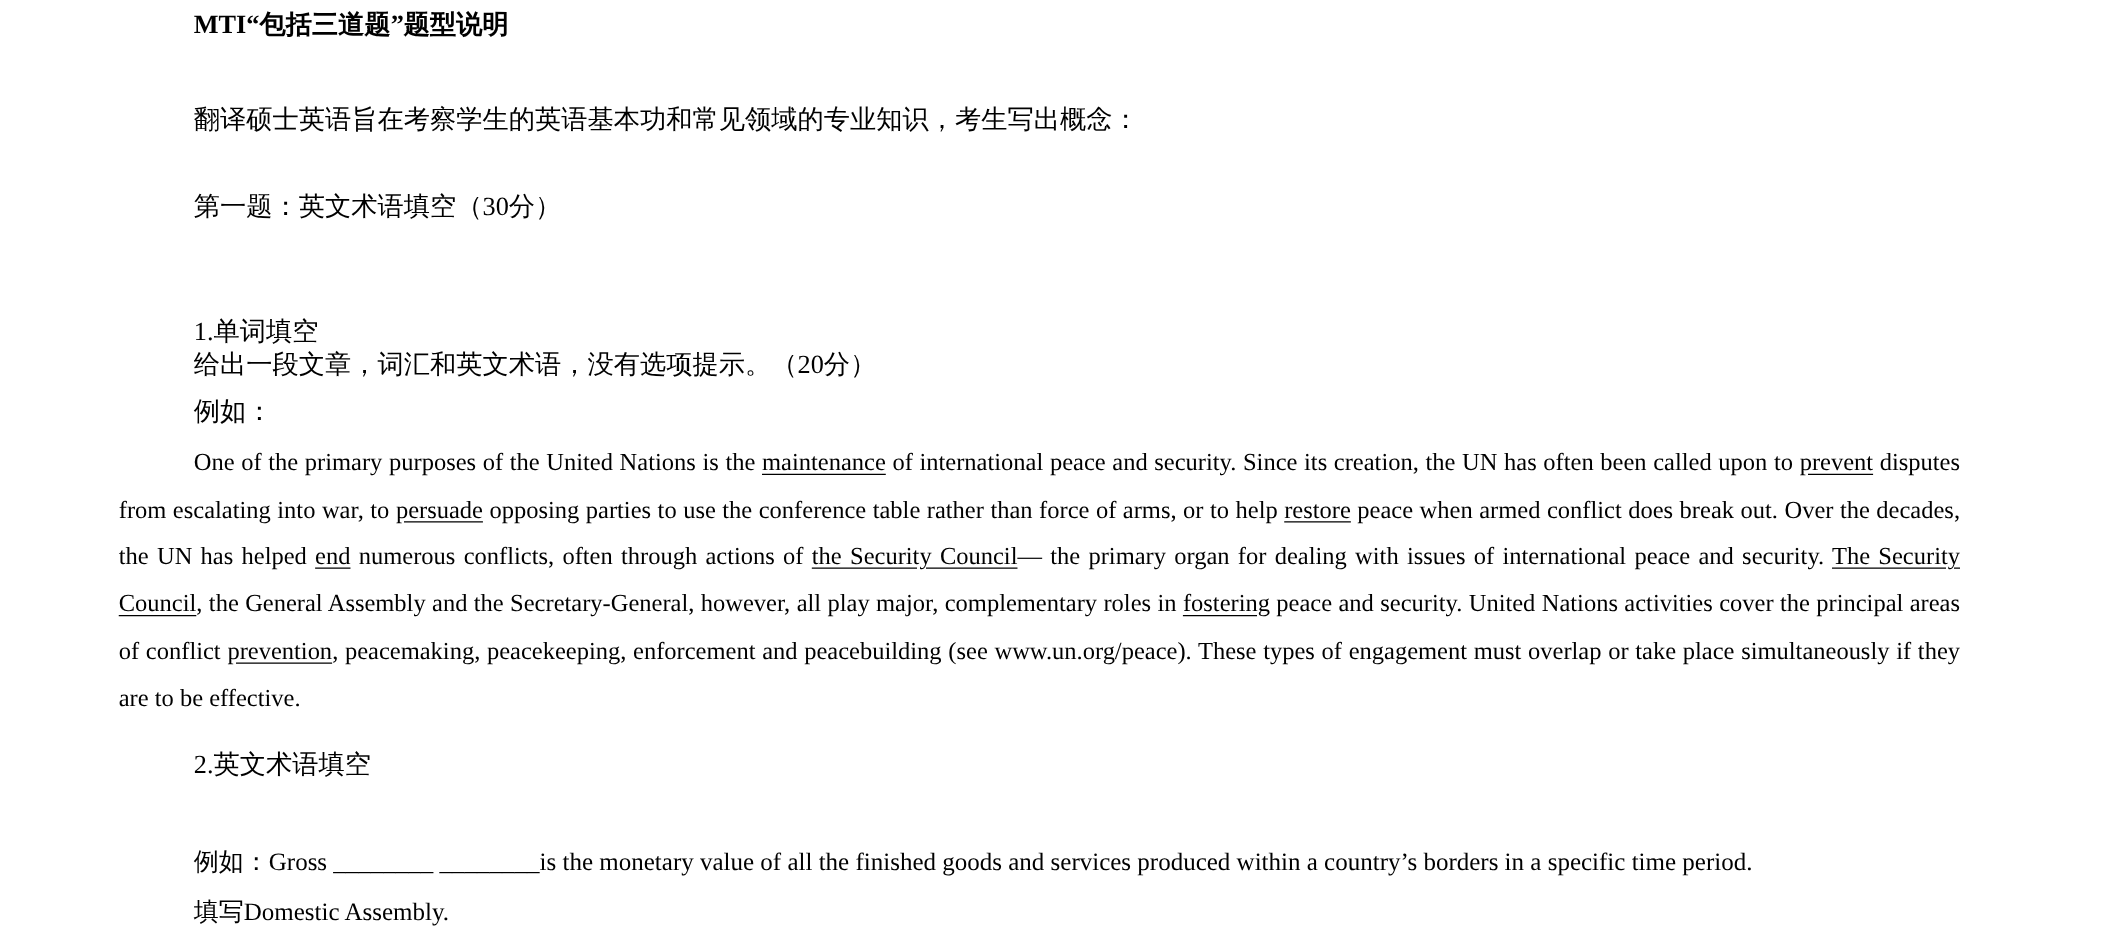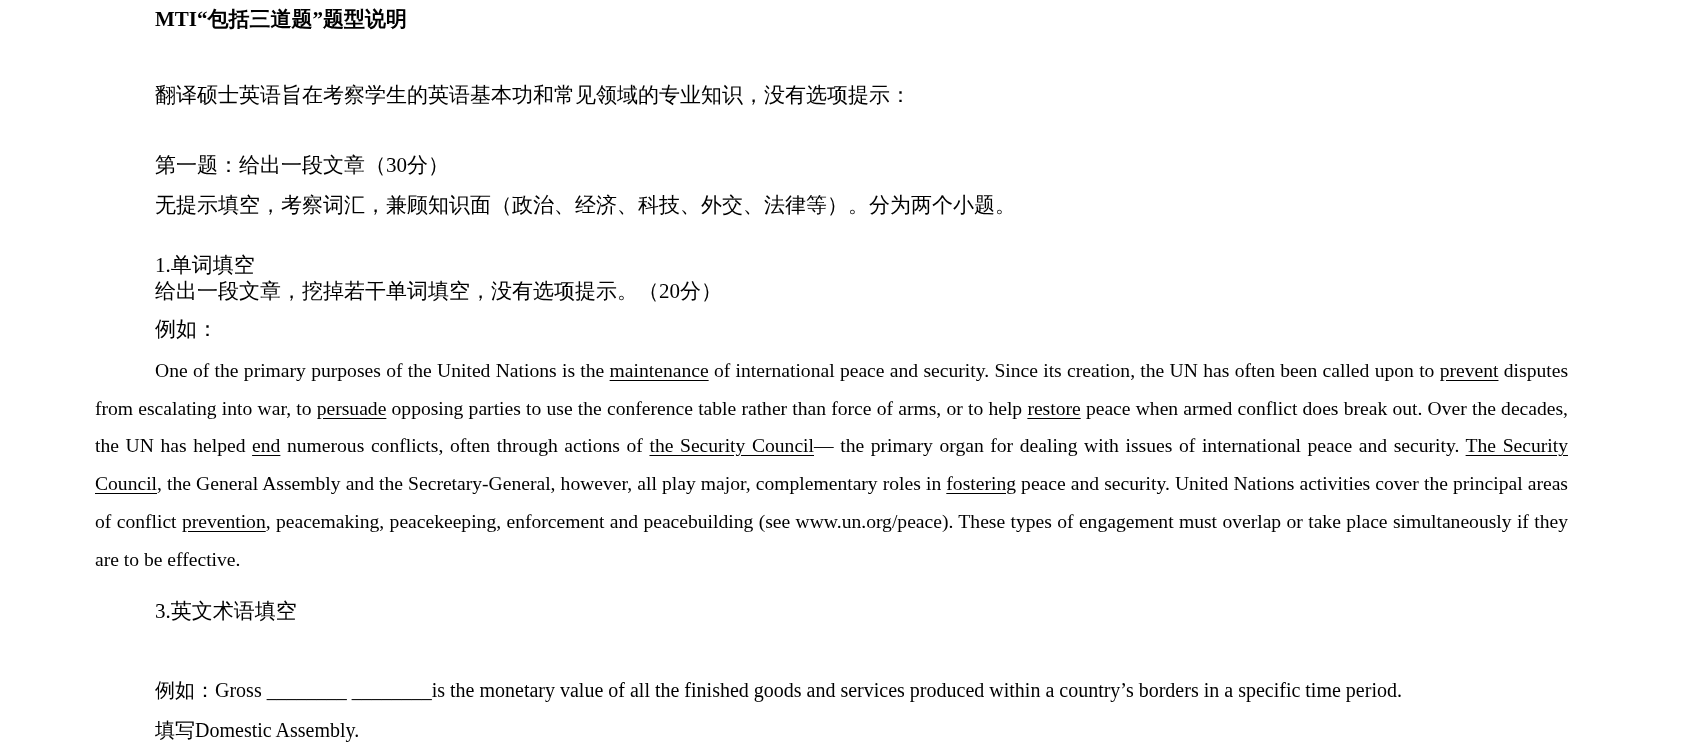--- a/index.html
+++ b/index.html
@@ -46,35 +46,34 @@
   }
 </style>
 </head>
 <body>
 
 <div class="page">
   <div class="content">
 
     <p class="line indent title" style="top:6px">MTI“包括三道题”题型说明</p>
 
-    <p class="line indent" style="top:82px">翻译硕士英语旨在考察学生的英语基本功和常见领域的专业知识，没有选项提示：</p>
+    <p class="line indent" style="top:82px">翻译硕士英语旨在考察学生的英语基本功和常见领域的专业知识，考生写出概念：</p>
 
-    <p class="line indent" style="top:152px">第一题：给出一段文章（30分）</p>
+    <p class="line indent" style="top:152px">第一题：英文术语填空（30分）</p>
 
-    <p class="line indent" style="top:192px">无提示填空，考察词汇，兼顾知识面（政治、经济、科技、外交、法律等）。分为两个小题。</p>
 
     <p class="line indent" style="top:252px">1.单词填空</p>
 
-    <p class="line indent" style="top:278px">给出一段文章，挖掉若干单词填空，没有选项提示。（20分）</p>
+    <p class="line indent" style="top:278px">给出一段文章，词汇和英文术语，没有选项提示。（20分）</p>
 
     <p class="line indent" style="top:316px">例如：</p>
 
     <p class="para"><span>One of the primary purposes of the United Nations is the </span><u>maintenance</u><span> of international peace and security. Since its creation, the UN has often been called upon to </span><u>prevent</u><span> disputes from escalating into war, to </span><u>persuade</u><span> opposing parties to use the conference table rather than force of arms, or to help </span><u>restore</u><span> peace when armed conflict does break out. Over the decades, the UN has helped </span><u>end</u><span> numerous conflicts, often through actions of </span><u>the Security Council</u><span>— the primary organ for dealing with issues of international peace and security. </span><u>The Security Council</u><span>, the General Assembly and the Secretary-General, however, all play major, complementary roles in </span><u>fostering</u><span> peace and security. United Nations activities cover the principal areas of conflict </span><u>prevention</u><span>, peacemaking, peacekeeping, enforcement and peacebuilding (see www.un.org/peace). These types of engagement must overlap or take place simultaneously if they are to be effective.</span></p>
 
-    <p class="line indent" style="top:598px">3.英文术语填空</p>
+    <p class="line indent" style="top:598px">2.英文术语填空</p>
 
 
     <p class="line indent mixed" style="top:677px">例如：Gross ________ ________is the monetary value of all the finished goods and services produced within a country’s borders in a specific time period.</p>
 
     <p class="line indent mixed" style="top:717px">填写Domestic Assembly.</p>
 
   </div>
 </div>
 
 </body></html>

